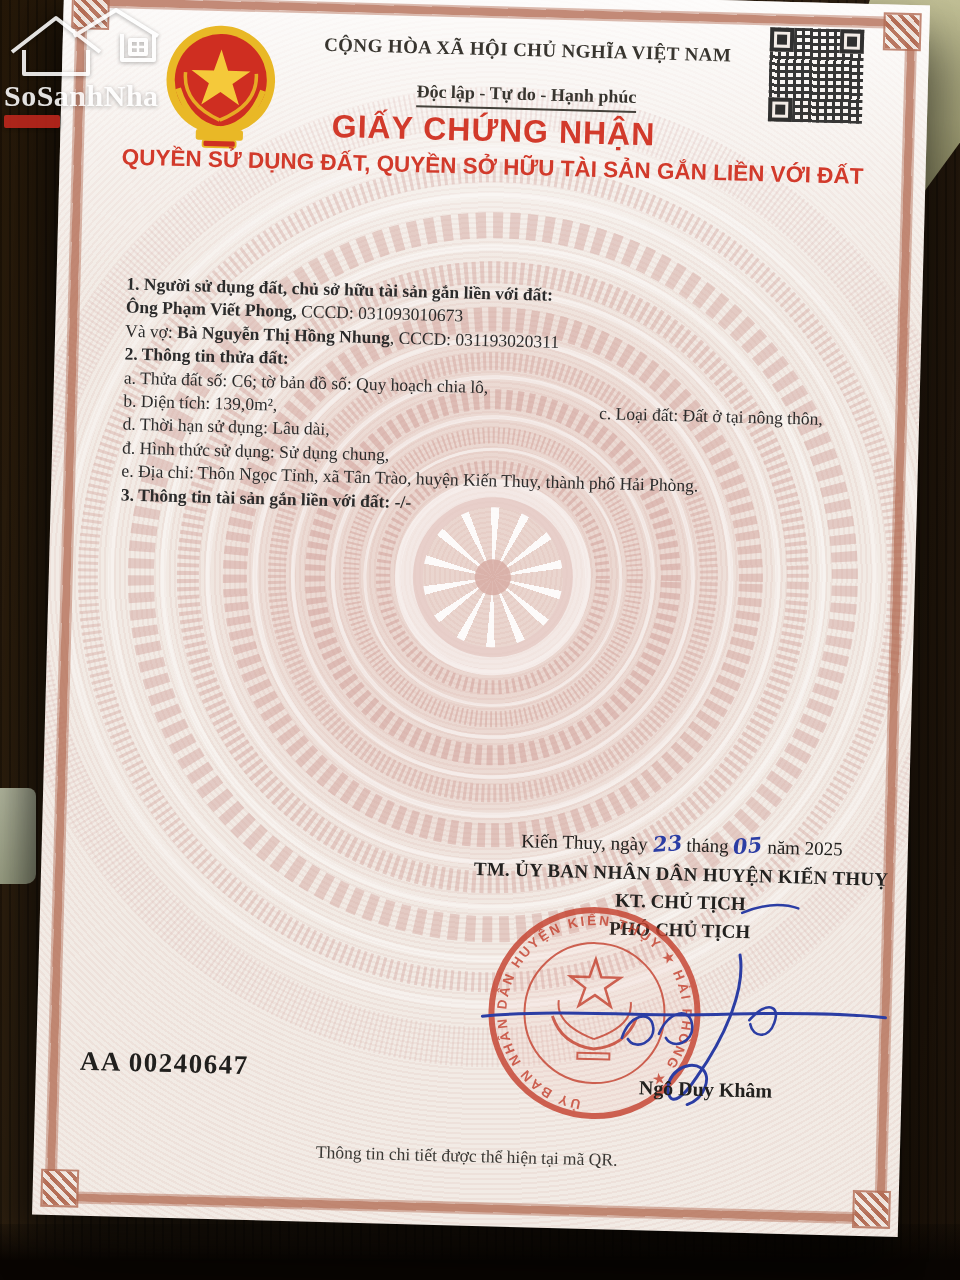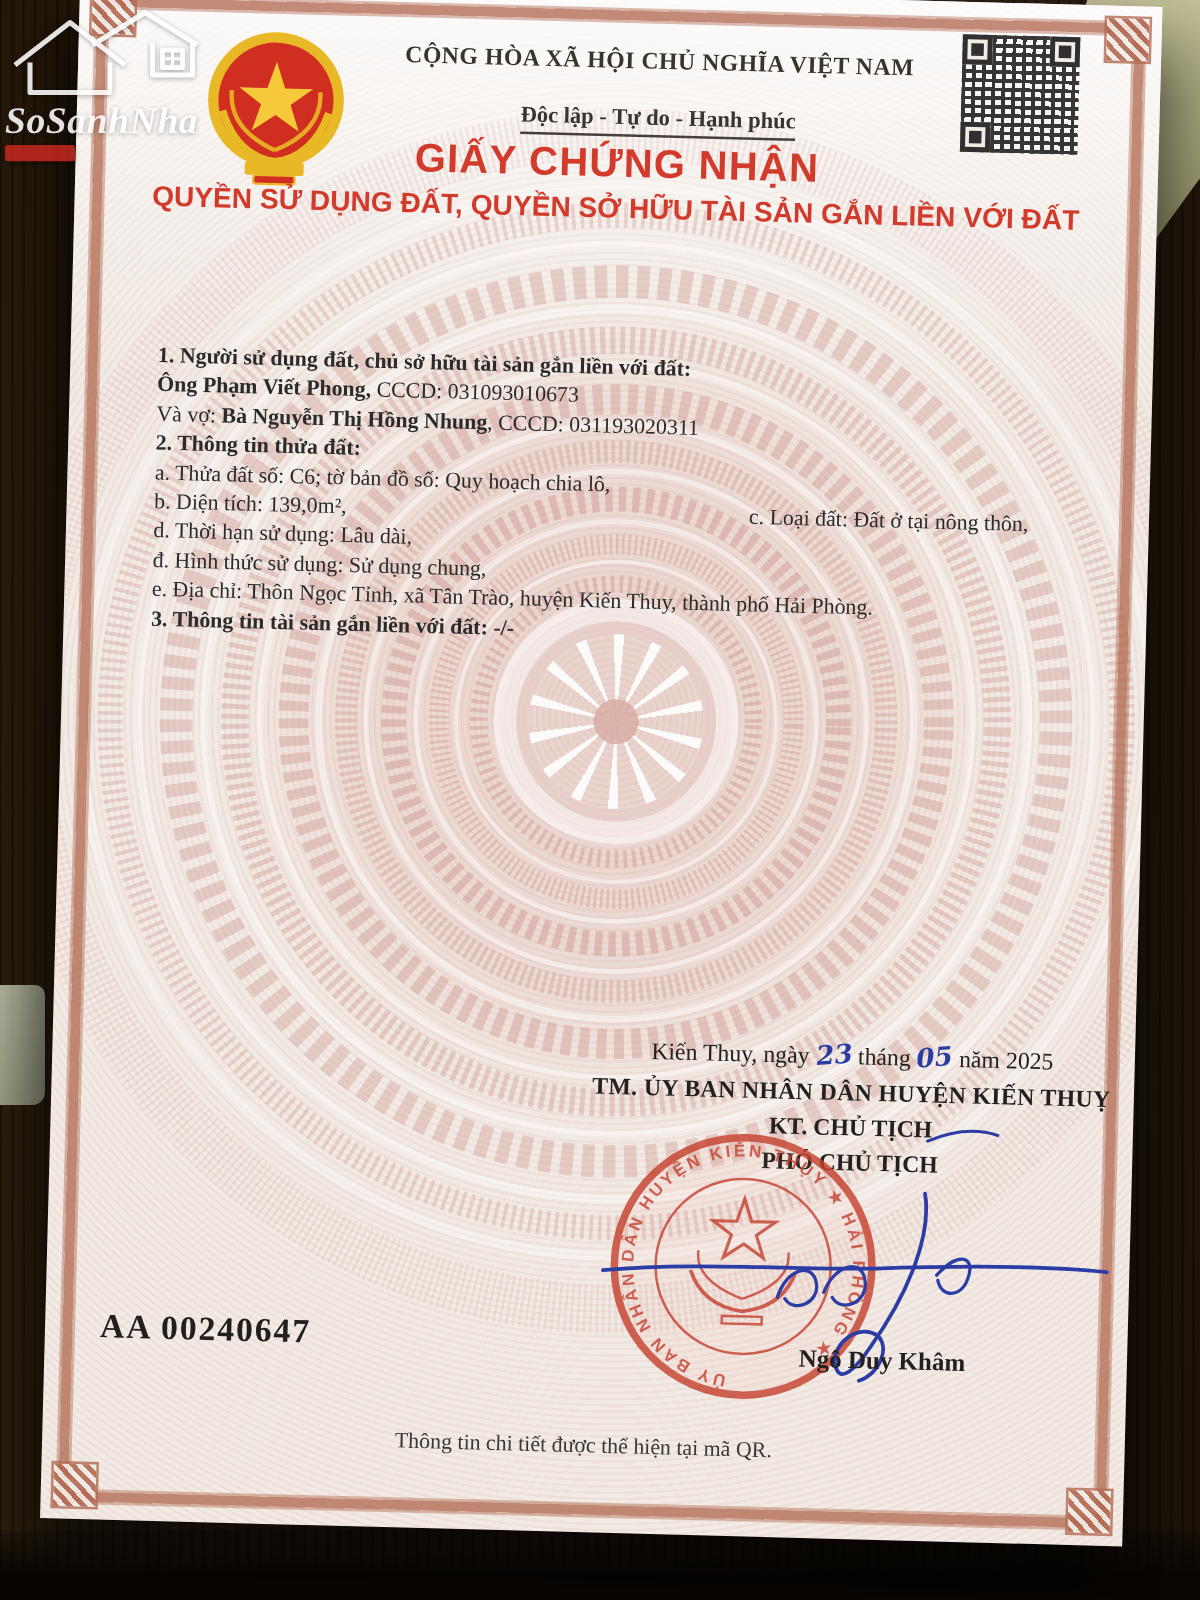--- a/index.html
+++ b/index.html
@@ -77,21 +77,21 @@
   .signer{position:absolute;left:540px;top:1078px;width:260px;text-align:center;z-index:7;
     font-size:20px;font-weight:bold;color:#22211f;}
   svg.overlay{position:absolute;left:0;top:0;z-index:6;pointer-events:none;}
   .serial{position:absolute;left:44px;top:1062px;z-index:5;font-size:27px;font-weight:600;
     letter-spacing:1.5px;color:#21201e;}
   .footer-note{position:absolute;left:0;top:1152px;width:100%;text-align:center;z-index:5;
     font-size:17.5px;color:#3a3834;}
   
   .watermark{position:absolute;left:4px;top:6px;z-index:9;color:#fff;opacity:.88;
     filter:drop-shadow(0 1px 2px rgba(0,0,0,.35));}
-  .wm-text{font-family:"Liberation Serif",serif;font-weight:bold;font-style:italic;
+  .wm-text{font-family:"Liberation Serif",serif;font-weight:bold;
     font-size:30px;letter-spacing:.5px;line-height:28px;}
   .wm-bar{width:56px;height:13px;background:#c0271d;border-radius:2px;margin-top:5px;}
 </style>
 </head>
 <body>
 
 <div class="scene">
   <div class="wall-patch"></div>
   <div class="wall-lower"></div>
   <div class="table-shadow"></div>

